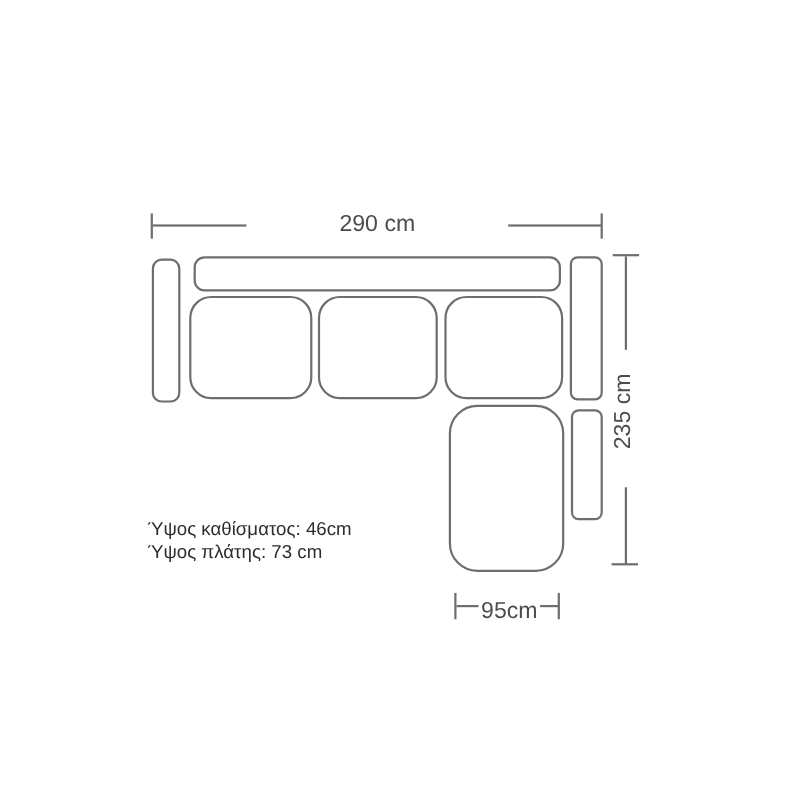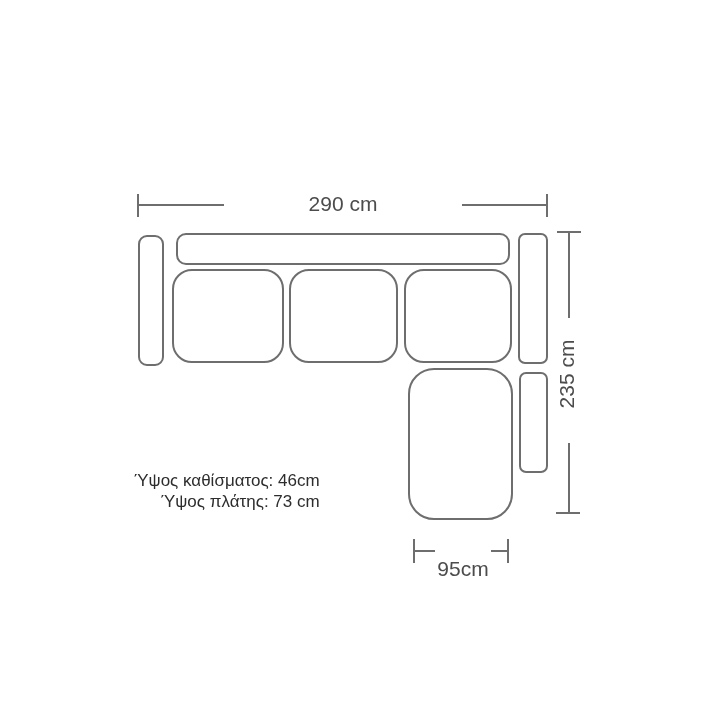--- a/index.html
+++ b/index.html
@@ -46,21 +46,20 @@
     transform-origin: center center;
   }
   
   .notes {
     position: absolute;
     left: 134px; top: 470px;
     color: var(--note-text);
     font-size: 17px;
     line-height: 21px;
     white-space: nowrap;
-    text-align: right;
   }
 </style>
 </head>
 <body>
 
 <div class="canvas">
 
   <div class="vline" style="left:137px; top:194px; width:2px; height:23px;"></div>
   <div class="hline" style="left:139px; top:204px; width:85px; height:2px;"></div>
   <div class="dim-label" style="left:224px; top:192px; width:238px;">290 cm</div>
@@ -77,21 +76,21 @@
   <div class="part" style="left:519px; top:372px; width:29px; height:101px; border-radius:7px;"></div>
 
   <div class="hline" style="left:557px; top:231px; width:24px; height:2px;"></div>
   <div class="vline" style="left:568px; top:233px; width:2px; height:85px;"></div>
   <div class="dim-label rot" style="left:507px; top:362px; width:120px; height:24px;">235 cm</div>
   <div class="vline" style="left:568px; top:443px; width:2px; height:70px;"></div>
   <div class="hline" style="left:556px; top:512px; width:24px; height:2px;"></div>
 
   <div class="vline" style="left:413px; top:539px; width:2px; height:24px;"></div>
   <div class="hline" style="left:415px; top:550px; width:20px; height:2px;"></div>
-  <div class="dim-label" style="left:435px; top:557px; width:56px;">95cm</div>
+  <div class="dim-label" style="left:435px; top:544px; width:56px;">95cm</div>
   <div class="hline" style="left:491px; top:550px; width:17px; height:2px;"></div>
   <div class="vline" style="left:507px; top:539px; width:2px; height:24px;"></div>
 
   <div class="notes">
     <div>Ύψος καθίσματος: 46cm</div>
     <div>Ύψος πλάτης: 73 cm</div>
   </div>
 
 </div>
 

